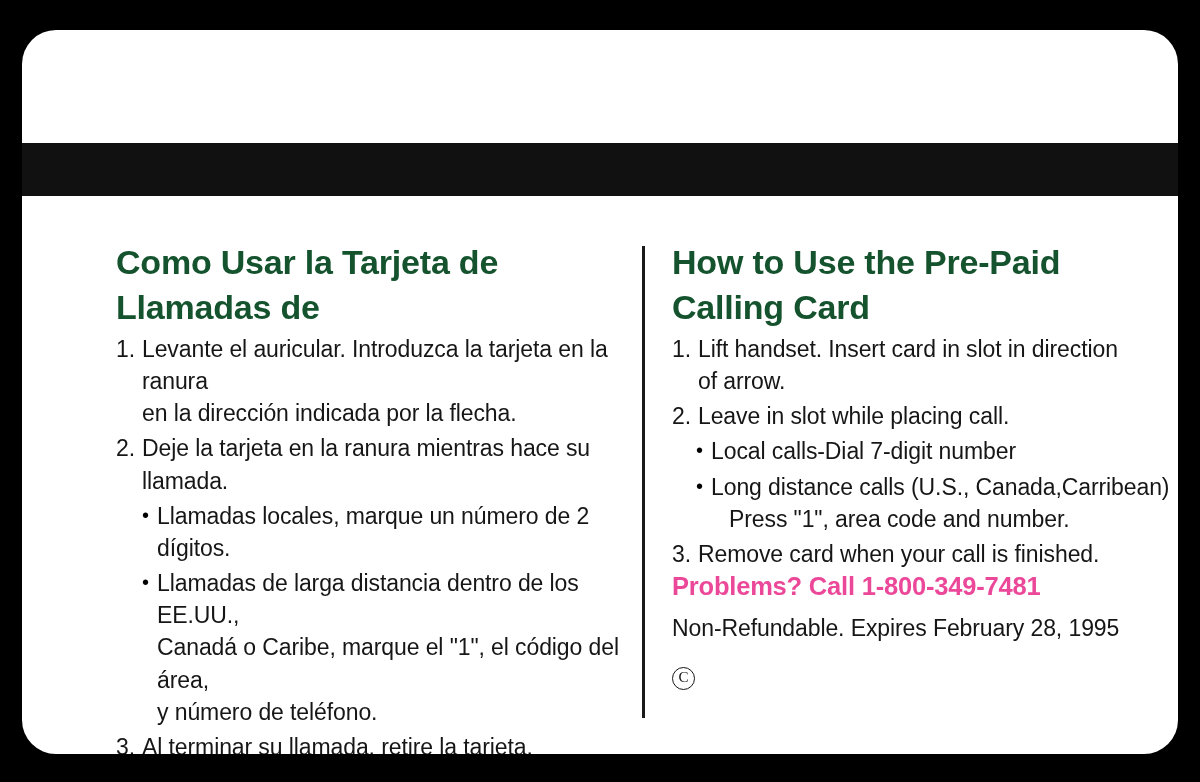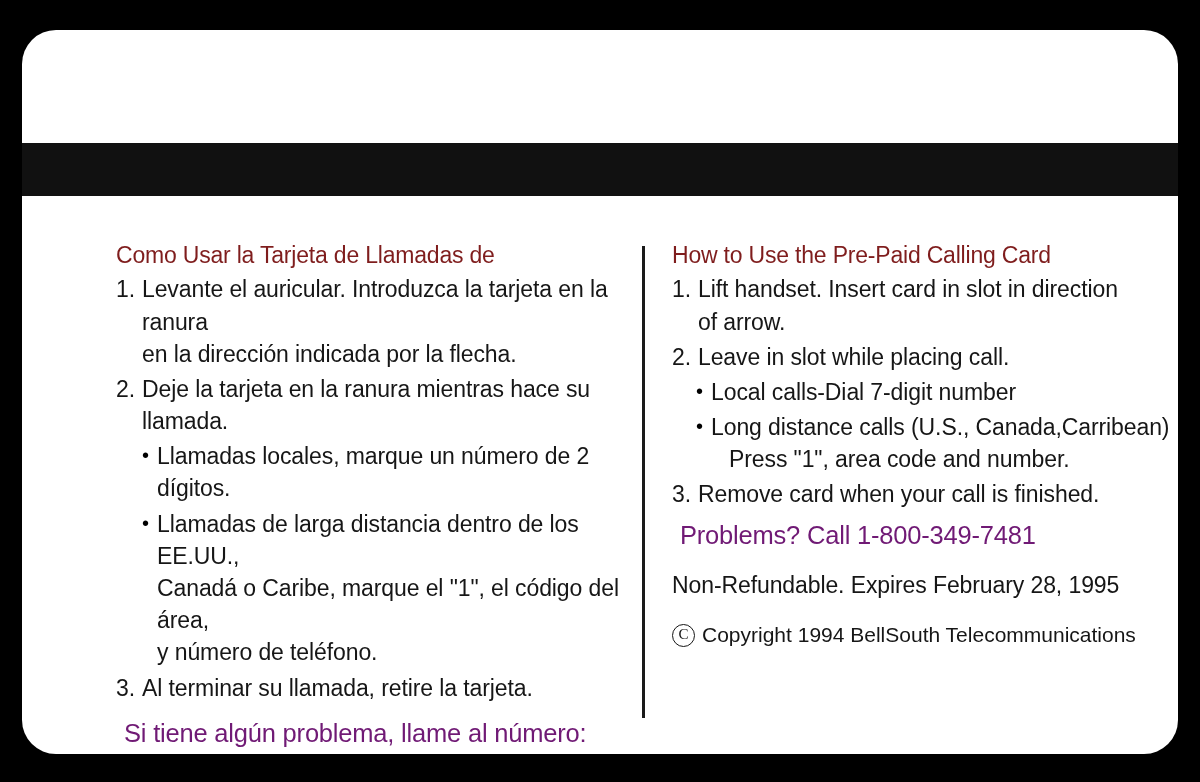--- a/index.html
+++ b/index.html
@@ -54,23 +54,23 @@
     background: #1a1a1a;
     margin-top: 36px;
     margin-bottom: 36px;
   }
   .col-en {
     width: 533px;
     padding-left: 27px;
     padding-right: 4px;
   }
   h2.heading {
-    font-size: 23px;
-    font-weight: normal;
-    color: #7f1d1d;
+    font-size: 34px;
+    font-weight: bold;
+    color: #14532d;
     margin: 0 0 2px 0;
     line-height: 1.32;
     letter-spacing: -0.2px;
   }
   .line {
     font-size: 23px;
     color: #161616;
     line-height: 1.40;
     margin: 0;
     letter-spacing: -0.1px;
@@ -96,24 +96,24 @@
   .bullet-en { padding-left: 24px; }
   .bul {
     flex: 0 0 auto;
     padding-right: 8px;
     font-size: 20px;
     line-height: 1.55;
   }
   .bul-body { flex: 1 1 auto; }
   .strong-line {
     font-size: 25.5px;
-    font-weight: normal;
-    color: #701a75;
+    font-weight: bold;
+    color: #ec4899;
     line-height: 1.30;
-    margin: 8px;
+    margin: 0;
     letter-spacing: -0.2px;
   }
   .spacer-sm { height: 9px; }
   .spacer-xs { height: 5px; }
   .copyright-row {
     display: flex;
     flex-direction: row;
     align-items: flex-start;
     margin-top: 20px;
   }
@@ -234,18 +234,17 @@
           <p class="line">Remove card when your call is finished.</p>
         </div>
       </div>
 
       <p class="strong-line">Problems? Call 1-800-349-7481</p>
       <div class="spacer-sm"></div>
       <p class="line">Non-Refundable.   Expires February 28, 1995</p>
 
       <div class="copyright-row">
         <div class="c-mark">C</div>
-        <p class="small-line">Copyright 1994 BellSouth Telecommunications</p>
       </div>
     </div>
 
   </div>
 </div>
 
 </body></html>

